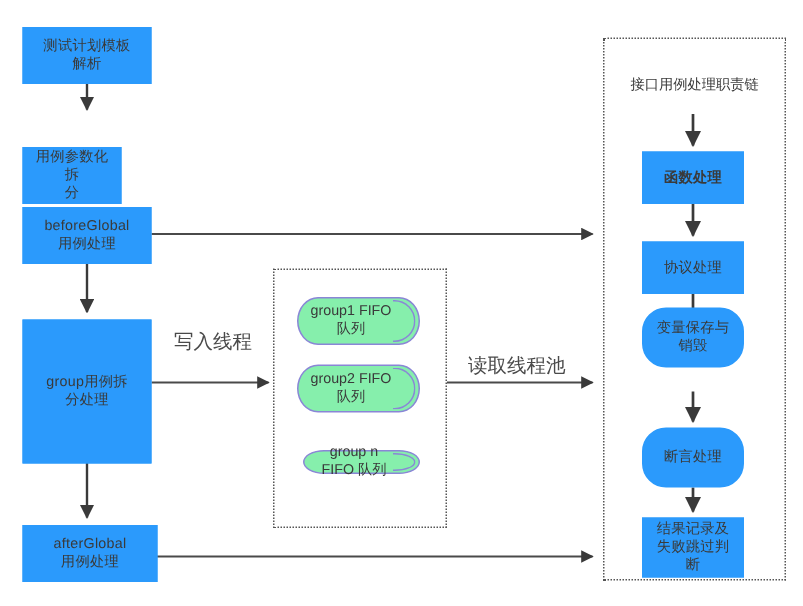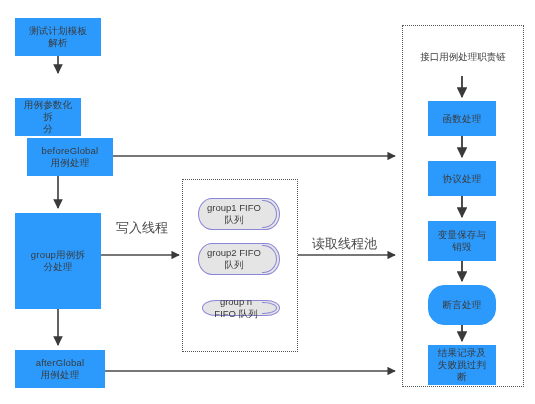--- a/index.html
+++ b/index.html
@@ -29,21 +29,21 @@
     align-items: center;
     justify-content: center;
     text-align: center;
     padding: 2px 4px;
     white-space: pre-line;
     letter-spacing: 0.2px;
   }
   .cyl {
     position: absolute;
     box-sizing: border-box;
-    background: #e5e5e5;
+    background: #86efac;
     border: 1px solid #8a86d6;
     border-radius: 14px / 50%;
     color: #3a3a3a;
     font-size: 9.5px;
     line-height: 12px;
     display: flex;
     align-items: center;
     justify-content: center;
     text-align: center;
     white-space: pre-line;
@@ -123,42 +123,42 @@
     <line x1="462" y1="136" x2="462" y2="157" stroke="#3a3a3a" stroke-width="1.8" marker-end="url(#arrow)"></line>
     <line x1="462" y1="196" x2="462" y2="217" stroke="#3a3a3a" stroke-width="1.8" marker-end="url(#arrow)"></line>
     <line x1="462" y1="261" x2="462" y2="281" stroke="#3a3a3a" stroke-width="1.8" marker-end="url(#arrow)"></line>
     <line x1="462" y1="325" x2="462" y2="341" stroke="#3a3a3a" stroke-width="1.8" marker-end="url(#arrow)"></line>
   </svg>
 
   <div class="node" style="left:15px;top:18px;width:86px;height:38px;">测试计划模板
 解析</div>
   <div class="node" style="left:15px;top:78px;width:66px;height:38px;margin-top:20px;">用例参数化拆
 分</div>
-  <div class="node" style="left:15px;top:138px;width:86px;height:38px;margin-left:12px;">beforeGlobal
+  <div class="node" style="left:15px;top:138px;width:86px;height:38px;">beforeGlobal
 用例处理</div>
   <div class="node" style="left:15px;top:213px;width:86px;height:96px;">group用例拆
 分处理</div>
   <div class="node" style="left:15px;top:350px;width:90px;height:38px;">afterGlobal
 用例处理</div>
 
   <div class="dashbox" style="left:182px;top:179px;width:116px;height:173px;"></div>
 
   <div class="cyl" style="left:198px;top:198px;width:82px;height:32px;">group1 FIFO
 队列</div>
   <div class="cyl" style="left:198px;top:243px;width:82px;height:32px;">group2 FIFO
 队列</div>
   <div class="cyl" style="left:202px;top:300px;width:78px;height:16px;">group n
 FIFO 队列</div>
 
   <div class="grouptitle" style="left:402px;top:4px;width:122px;">接口用例处理职责链</div>
   <div class="dashbox" style="left:402px;top:25px;width:122px;height:362px;"></div>
 
-  <div class="node" style="left:428px;top:101px;width:68px;height:35px;">函数处理</div>
+  <div class="node" style="left:428px;top:101px;width:68px;height:35px;font-weight:bold;">函数处理</div>
   <div class="node" style="left:428px;top:161px;width:68px;height:35px;">协议处理</div>
-  <div class="node" style="left:428px;top:221px;width:68px;height:40px;">变量保存与
+  <div class="node" style="left:428px;top:205px;width:68px;height:40px;border-radius:16px;">变量保存与
 销毁</div>
   <div class="node" style="left:428px;top:285px;width:68px;height:40px;border-radius:16px;">断言处理</div>
   <div class="node" style="left:428px;top:345px;width:68px;height:40px;">结果记录及
 失败跳过判
 断</div>
 
   <div class="edgelabel" style="left:116px;top:222px;">写入线程</div>
   <div class="edgelabel" style="left:312px;top:238px;">读取线程池</div>
 
 </div>

